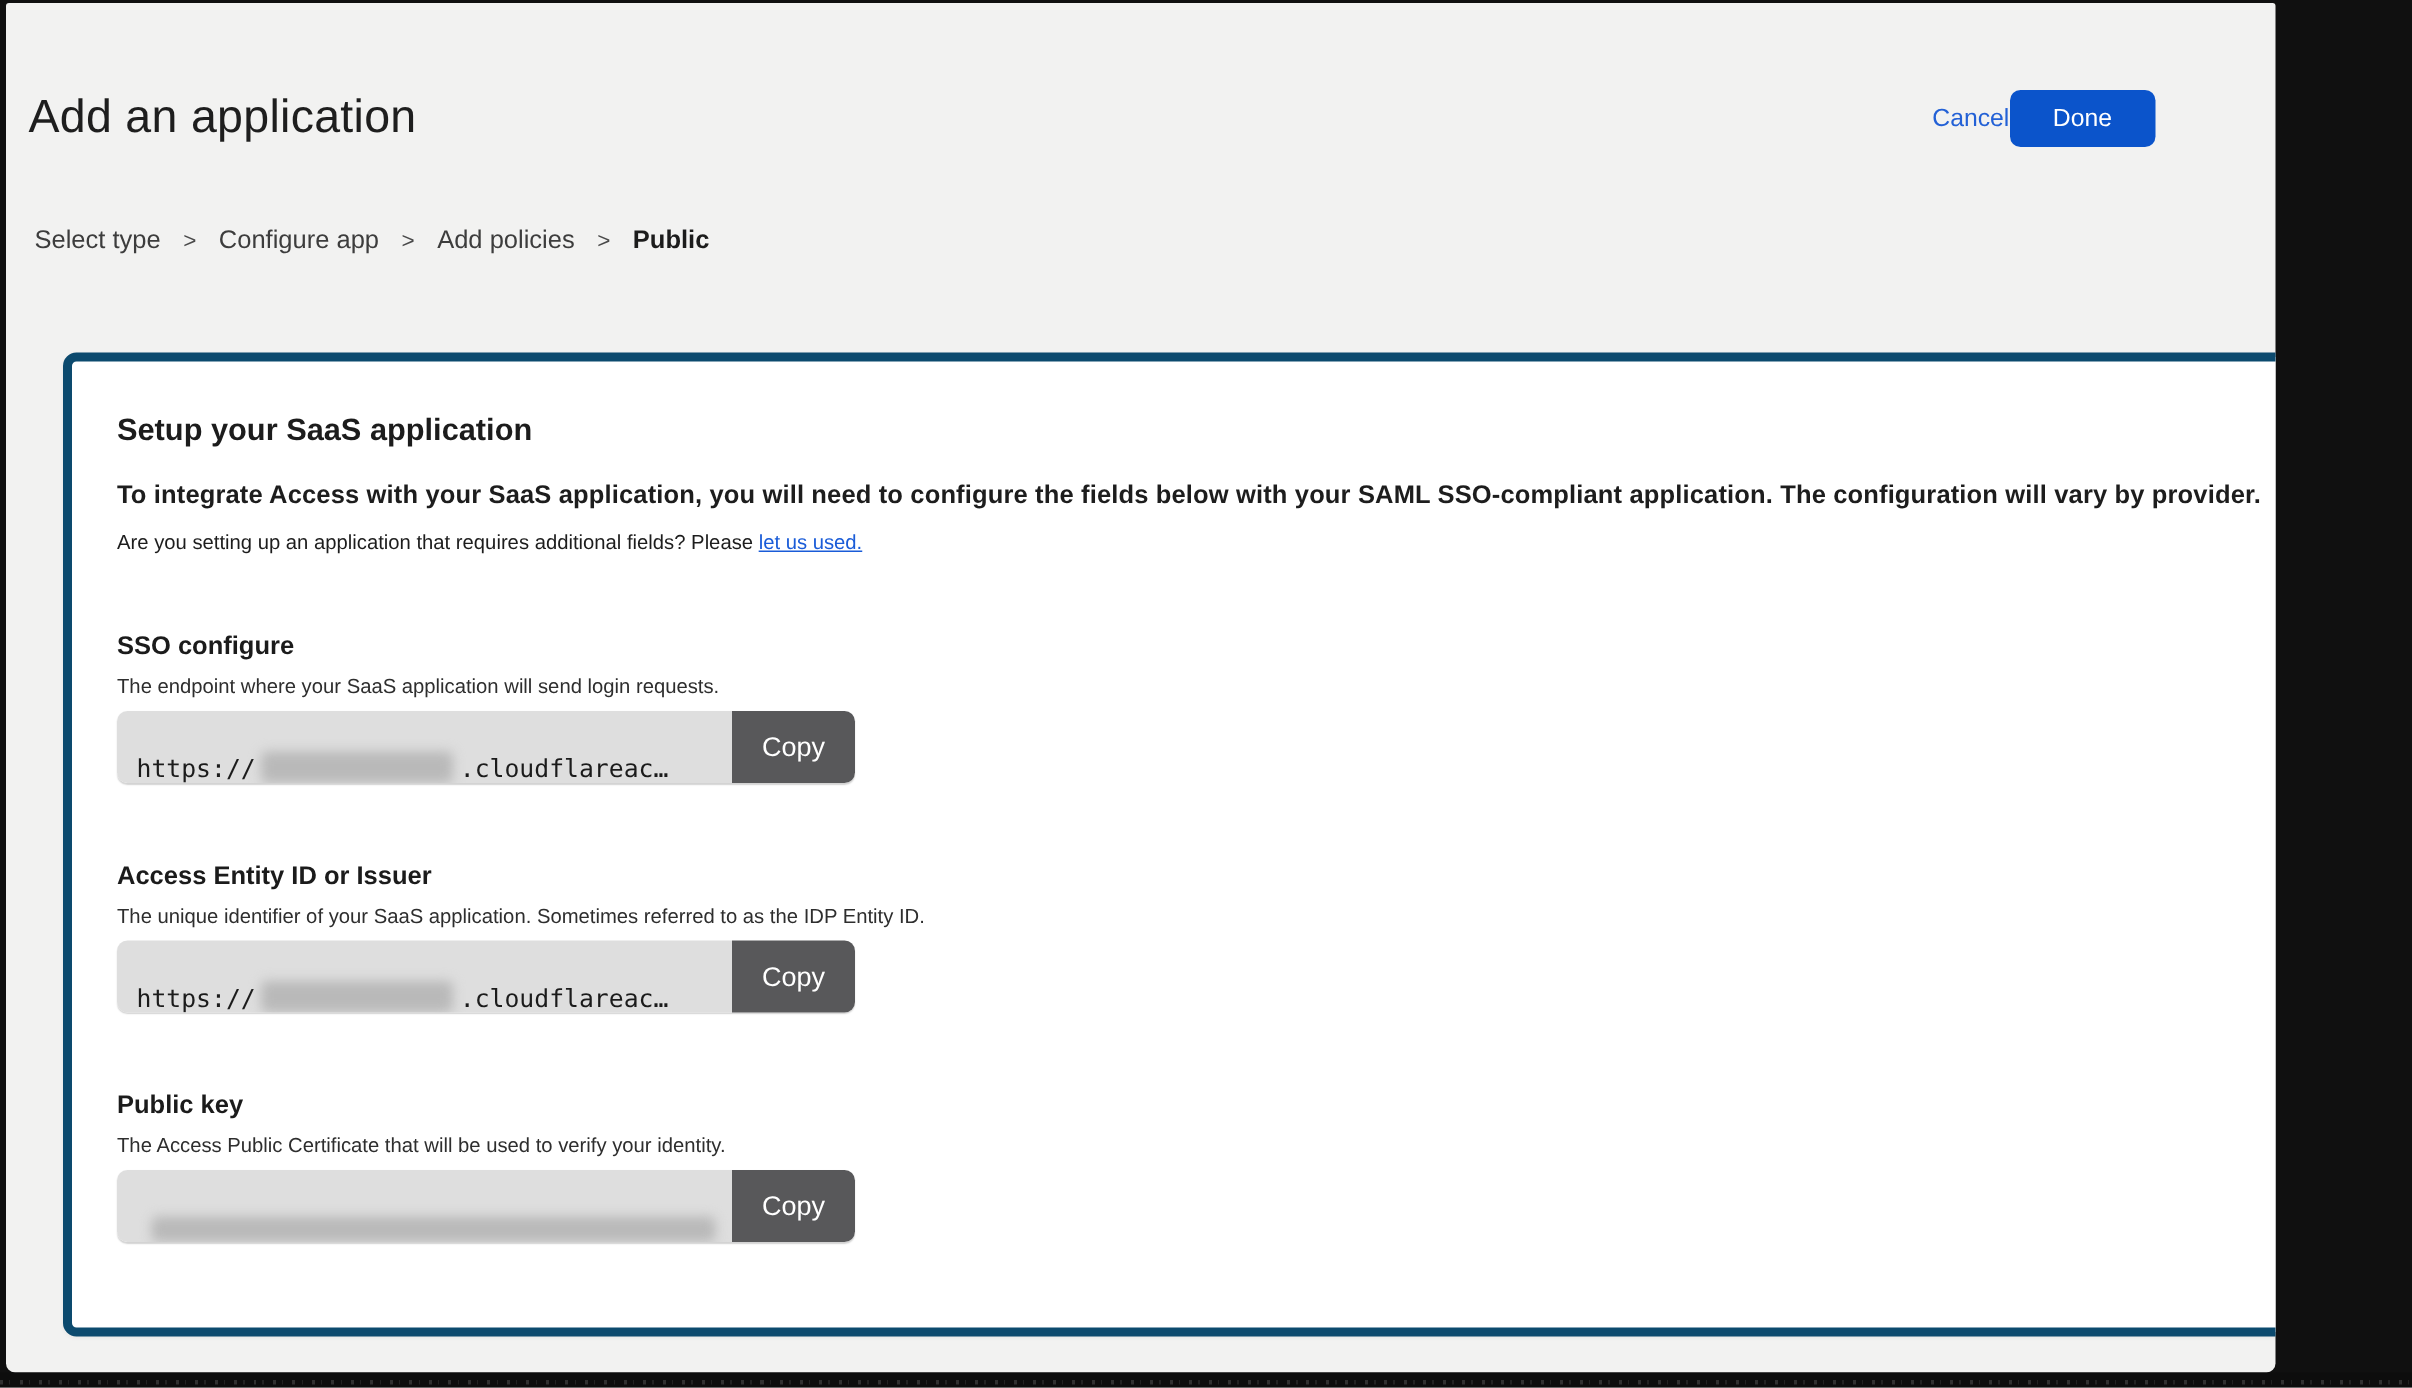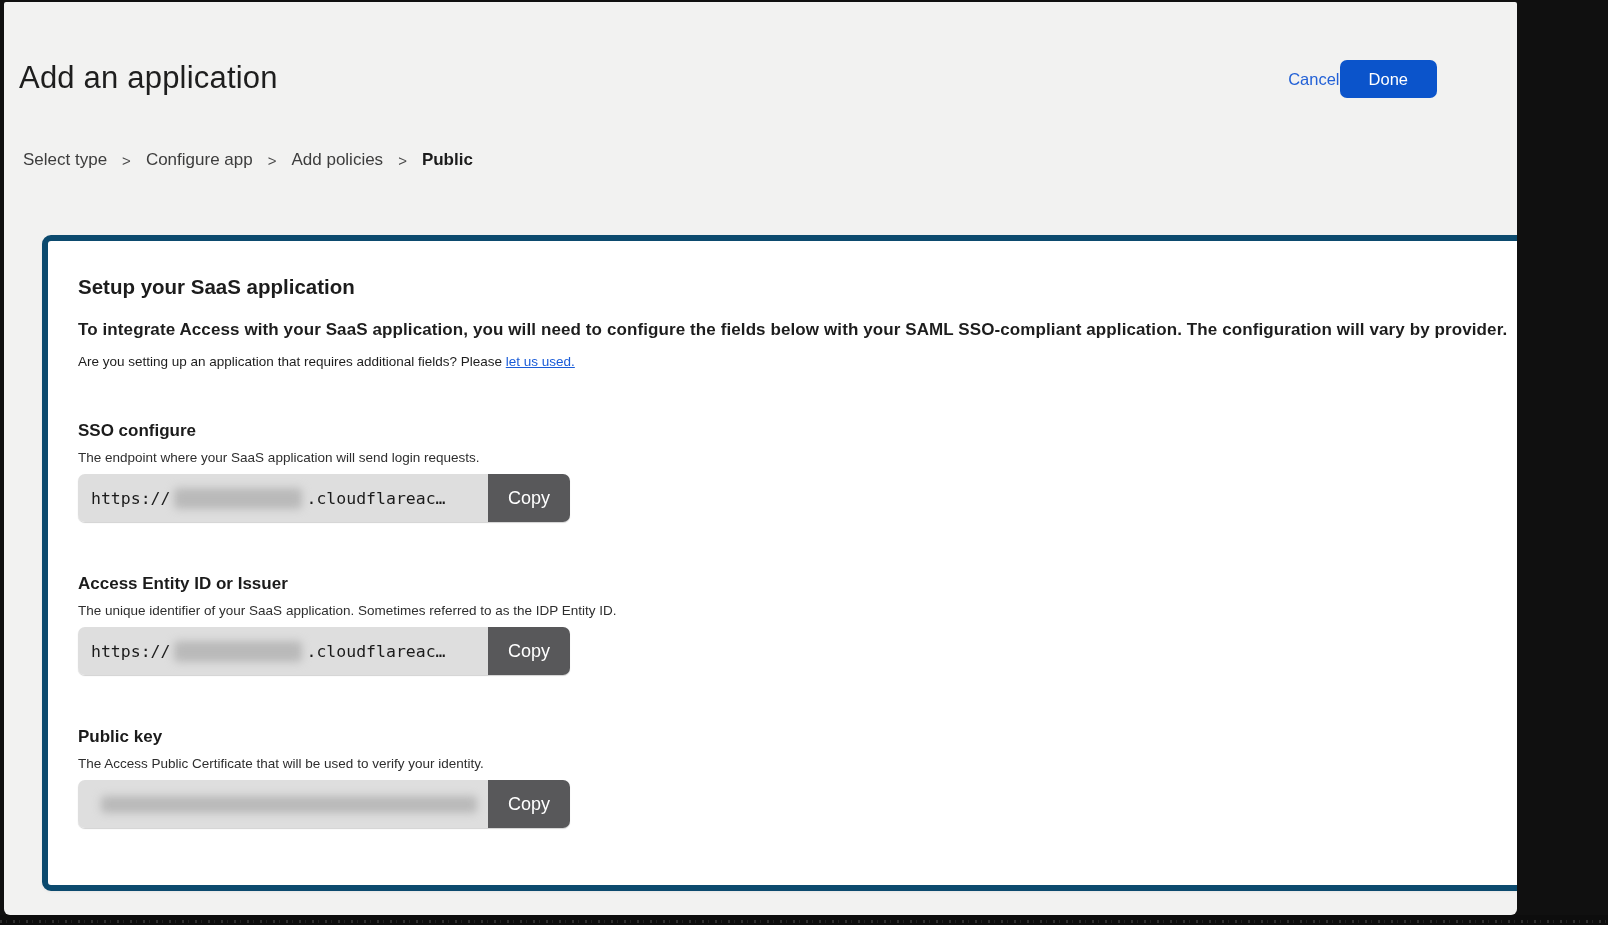--- a/index.html
+++ b/index.html
@@ -86,21 +86,21 @@
     margin-top:9px;
     font-size:13.5px; color:#2e2e2e;
   }
   .code-row {
     margin-top:9px;
     display:flex; width:492px; height:48px;
     border-radius:7px;
     box-shadow:0 1px 1px rgba(0,0,0,0.18);
   }
   .code-box {
-    flex:1; display:flex; align-items:center;
+    flex:1; display:flex; align-items:flex-end;
     background:#dedede;
     border-radius:7px 0 0 7px;
     padding-left:13px;
     overflow:hidden; white-space:nowrap;
   }
   .mono {
     font-family:"DejaVu Sans Mono", monospace;
     font-size:16.5px; color:#1b1b1b;
   }
   .redacted {

